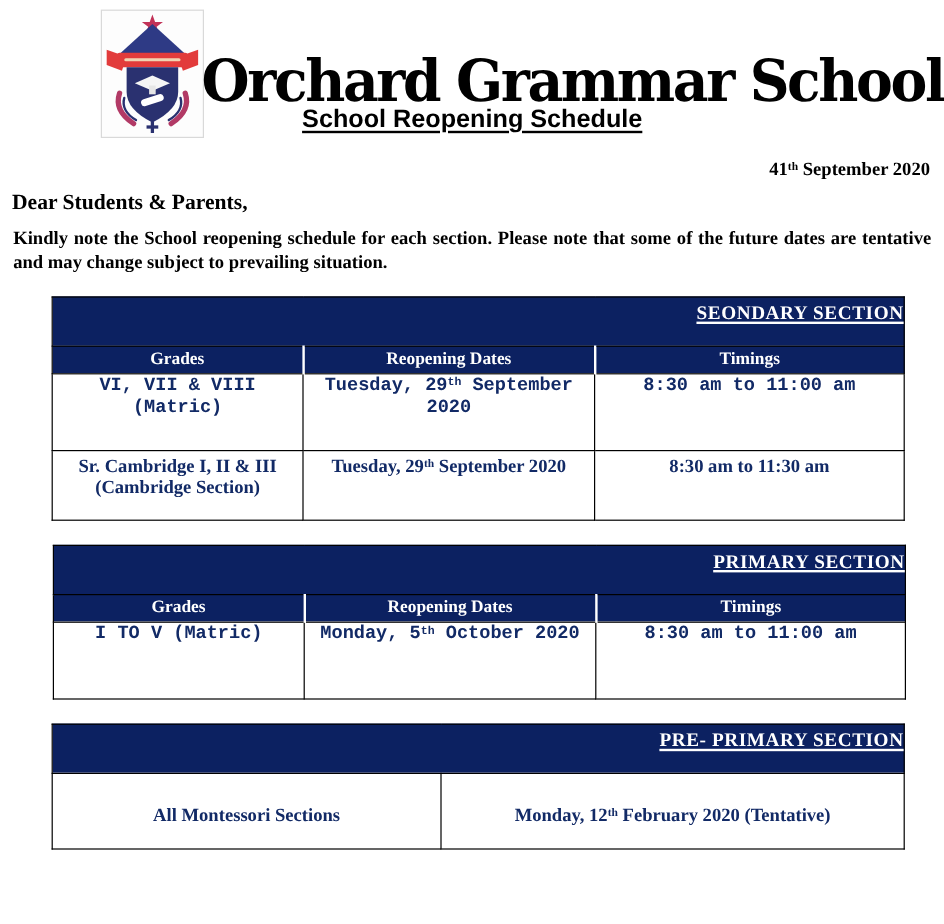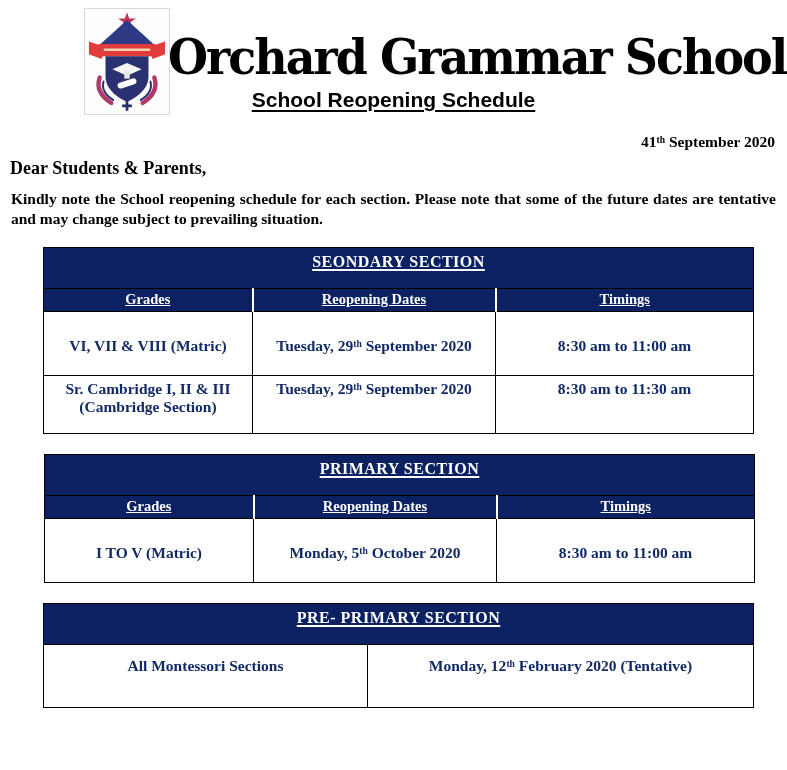--- a/index.html
+++ b/index.html
@@ -16,21 +16,21 @@
   
   .header { position: relative; height: 120px; }
   .logo-box {
     position: absolute; left: 84px; top: 8px;
     width: 86px; height: 107px;
     border: 1px solid #d9d9d9;
     background: #fdfdfd;
   }
   .logo-box svg { width: 100%; height: 100%; display: block; }
   .title-wrap {
-    position: absolute; left: 168px; right: 18px; top: 30px;
+    position: absolute; left: 168px; right: 18px; top: 40px;
     text-align: center;
   }
   .school-name {
     display: inline-block;
     font-family: "DejaVu Serif", serif;
     font-weight: bold;
     font-size: 46px;
     letter-spacing: -2px;
     color: #000;
     white-space: nowrap;
@@ -77,49 +77,48 @@
     margin-left: 43px;
     border: 1px solid #000;
   }
   .t1 { margin-top: 17px; }
   .t2 { margin-top: 20px; margin-left: 44px; }
   .t3 { margin-top: 20px; }
   td { border: 1px solid #000; }
   .section-title-cell {
     background: #0c2161;
     color: #ffffff;
-    text-align: center;
+    text-align: right;
     font-size: 16px;
     padding: 5px 0 17px 0;
     letter-spacing: 0.5px;
   }
   .section-title-cell span {
     text-decoration: underline;
     text-decoration-thickness: 1.5px;
     text-underline-offset: 2px;
   }
   .colhead {
     background: #0c2161;
     color: #ffffff;
     text-align: center;
     font-size: 14.5px;
     padding: 2px 0 3px 0;
-    text-decoration: underline;
   }
   .colhead + .colhead { border-left: 2px solid #ffffff; }
   .cell {
     background: #ffffff;
     color: #122a66;
     text-align: center;
     vertical-align: top;
     font-size: 15.5px;
   }
-  .row-a .cell { height: 64px; padding-top: 25px; }
+  .row-a .cell { height: 64px; padding-top: 0; font-family: Liberation Mono, monospace; }
   .row-b .cell { height: 58px; padding-top: 4px; }
-  .row-c .cell { height: 63px; padding-top: 12px; }
+  .row-c .cell { height: 63px; padding-top: 26px; }
   .cell .line2:empty { display: none; }
   .cell span { display: inline; }
   .cell .line1, .cell .line2 { display: block; }
 </style>
 </head>
 <body>
 
 <div class="header">
   <div class="logo-box">
     <svg viewBox="0 0 86 107" aria-hidden="true">

